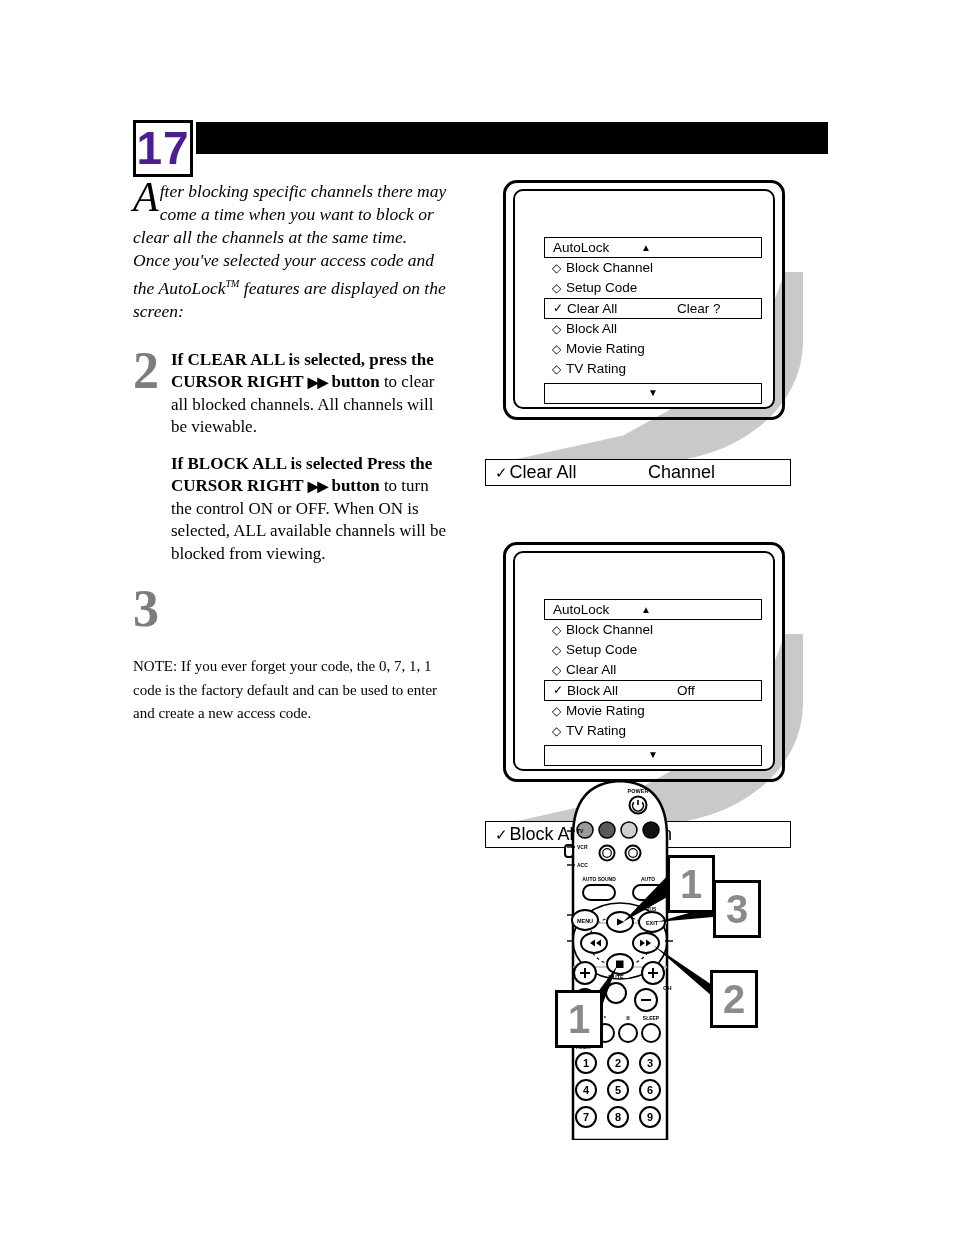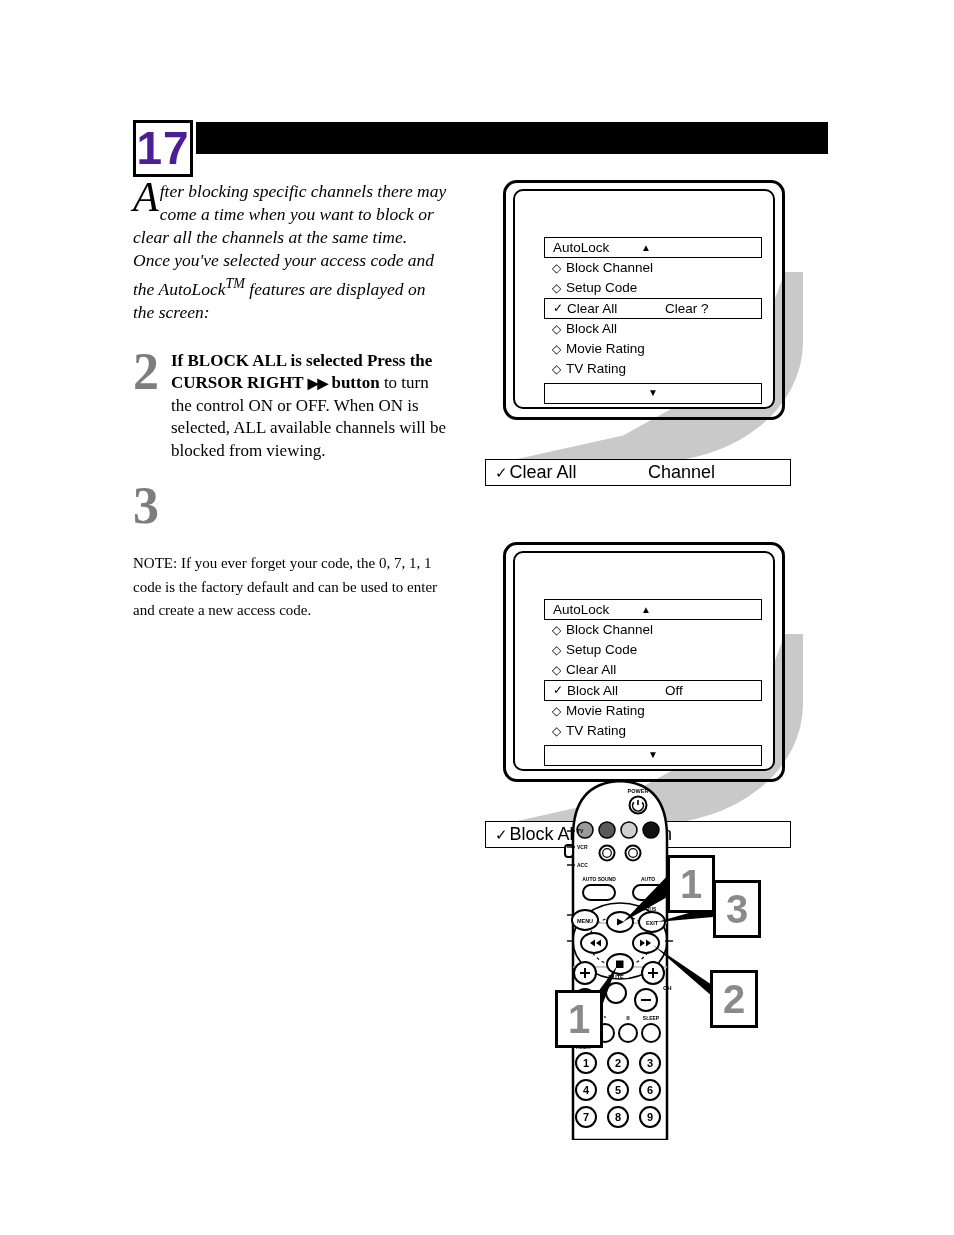--- a/index.html
+++ b/index.html
@@ -66,21 +66,21 @@
   #intro .dropcap {
     float: left;
     font-size: 42px;
     line-height: 34px;
     padding-right: 1px;
     font-style: italic;
     font-family: "Liberation Serif", serif;
   }
   #intro p { margin: 0; }
   #intro p.second { margin-top: 0px; }
-  .tm { font-size: 14px; vertical-align: super; font-style: italic; }
+  .tm { font-size: 10px; vertical-align: super; font-style: italic; }
 
   
   #steps { margin-top: 26px; }
   .step {
     position: relative;
     display: flex;
     margin-bottom: 22px;
   }
   .step-num {
     width: 38px;
@@ -200,21 +200,21 @@
     line-height: 19px;
   }
   .osd-row .marker {
     width: 14px;
     display: inline-block;
     font-size: 12px;
   }
   .osd-row .label { white-space: nowrap; }
   .osd-row .value {
     position: absolute;
-    left: 120px;
+    left: 132px;
     white-space: nowrap;
   }
   .osd-row .caret {
     position: absolute;
     left: 96px;
     font-size: 10px;
     line-height: 21px;
   }
   .osd-arrowbar {
     border: 1.5px solid #000;
@@ -289,20 +289,21 @@
     <p><span class="dropcap">A</span><span>fter blocking specific channels there may come a time when you want to block or clear all the channels at the same time.</span></p>
     <p class="second"><span>Once you've selected your access code and the AutoLock</span><span class="tm">TM</span><span> features are displayed on the screen:</span></p>
   </div>
 
   <div id="steps">
 
 
     <div class="step">
       <div class="step-num">2</div>
       <div class="step-body">
+        <p><span class="b">If CLEAR ALL is selected, press the CURSOR RIGHT </span><span class="b tri">▶▶</span><span class="b"> button</span><span> to clear all blocked channels. All channels will be viewable.</span></p>
         <p><span class="b">If BLOCK ALL is selected Press the CURSOR RIGHT </span><span class="b tri">▶▶</span><span class="b"> button</span><span> to turn the control ON or OFF. When ON is selected, ALL available channels will be blocked from viewing.</span></p>
       </div>
     </div>
 
     <div class="step">
       <div class="step-num">3</div>
     </div>
 
   </div>
 

